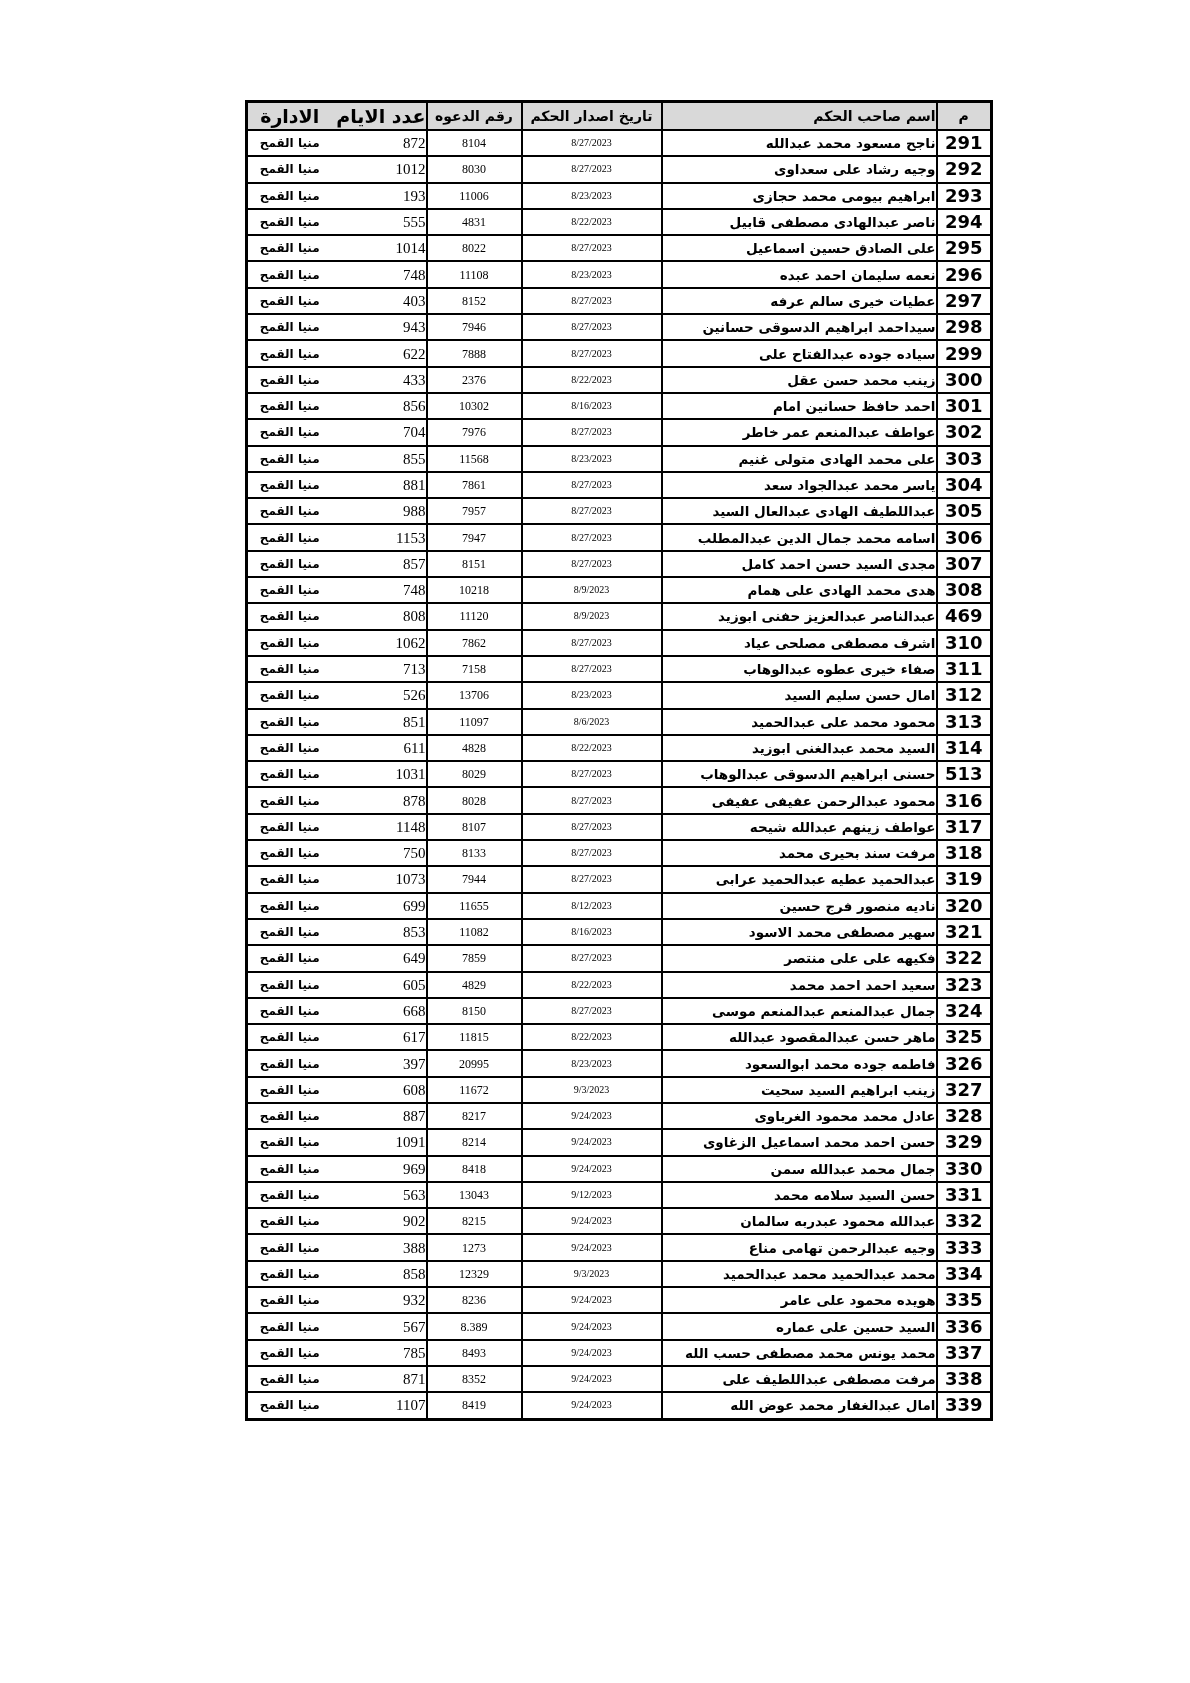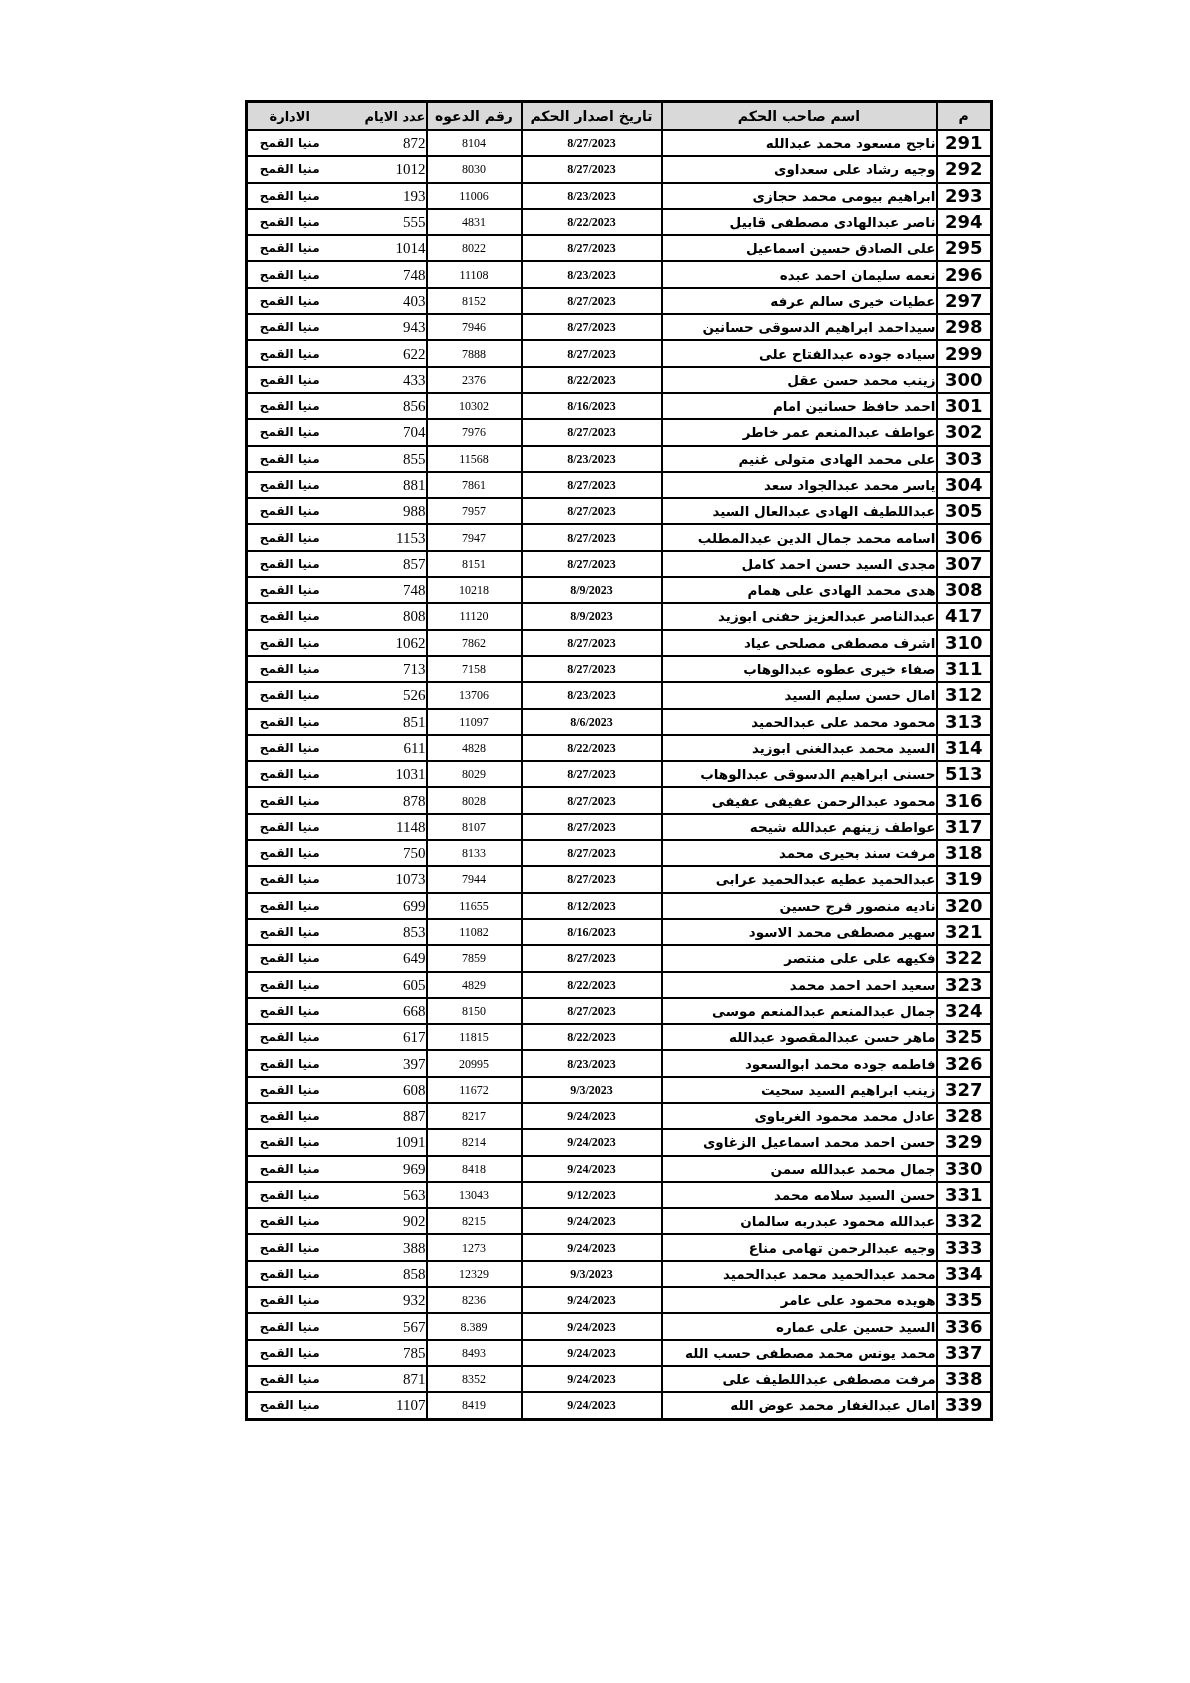--- a/index.html
+++ b/index.html
@@ -55,29 +55,29 @@
   .c-idx {
     font-family: "DejaVu Sans", sans-serif;
     font-weight: bold;
     font-size: 18px;
     text-align: center;
   }
   .c-name {
     font-family: "DejaVu Sans", sans-serif;
     font-weight: bold;
     font-size: 13.5px;
+    text-align: right;
     padding: 0 3px 0 2px;
   }
   th.c-name { font-size: 14px; }
   .c-date {
     font-family: "Liberation Serif", serif;
-    font-size: 12px;
+    font-size: 10px;
     text-align: center;
     direction: ltr;
-    font-weight: bold;
   }
   .c-case {
     font-family: "Liberation Serif", serif;
     font-size: 12px;
     text-align: center;
   }
   .split { display: flex; align-items: center; height: 100%; }
   .split .half-days {
     flex: 0 0 53%;
     text-align: right;
@@ -88,21 +88,21 @@
   .split .half-admin {
     flex: 1 1 auto;
     text-align: center;
     font-family: "DejaVu Sans", sans-serif;
     font-weight: bold;
     font-size: 12px;
   }
   thead .split .half-days, thead .split .half-admin {
     font-family: "DejaVu Sans", sans-serif;
     font-weight: bold;
-    font-size: 13px;
+    font-size: 19px;
   }
 </style>
 </head>
 <body>
 
 <div id="page">
   <div id="table-wrap">
     <table class="judgments">
       <colgroup>
         <col class="w-idx">
@@ -354,21 +354,21 @@
     <td class="c-case">10218</td>
     <td>
       <div class="split">
         <span class="half-days">748</span>
         <span class="half-admin">منيا القمح</span>
       </div>
     </td>
   </tr>
 
   <tr>
-    <td class="c-idx">417</td>
+    <td class="c-idx">469</td>
     <td class="c-name">عبدالناصر عبدالعزيز حفنى ابوزيد</td>
     <td class="c-date">8/9/2023</td>
     <td class="c-case">11120</td>
     <td>
       <div class="split">
         <span class="half-days">808</span>
         <span class="half-admin">منيا القمح</span>
       </div>
     </td>
   </tr>

